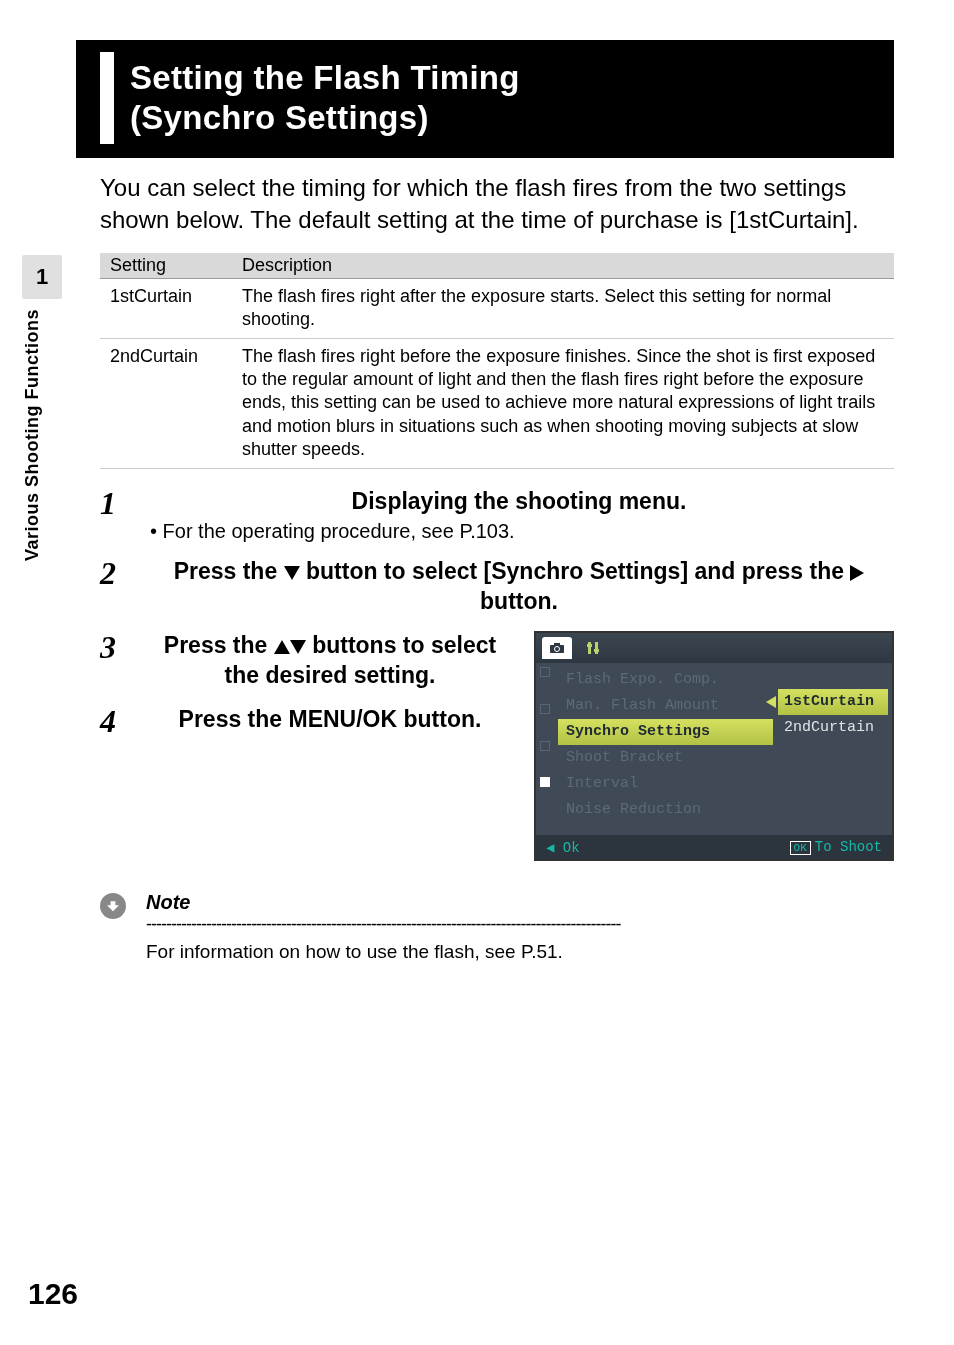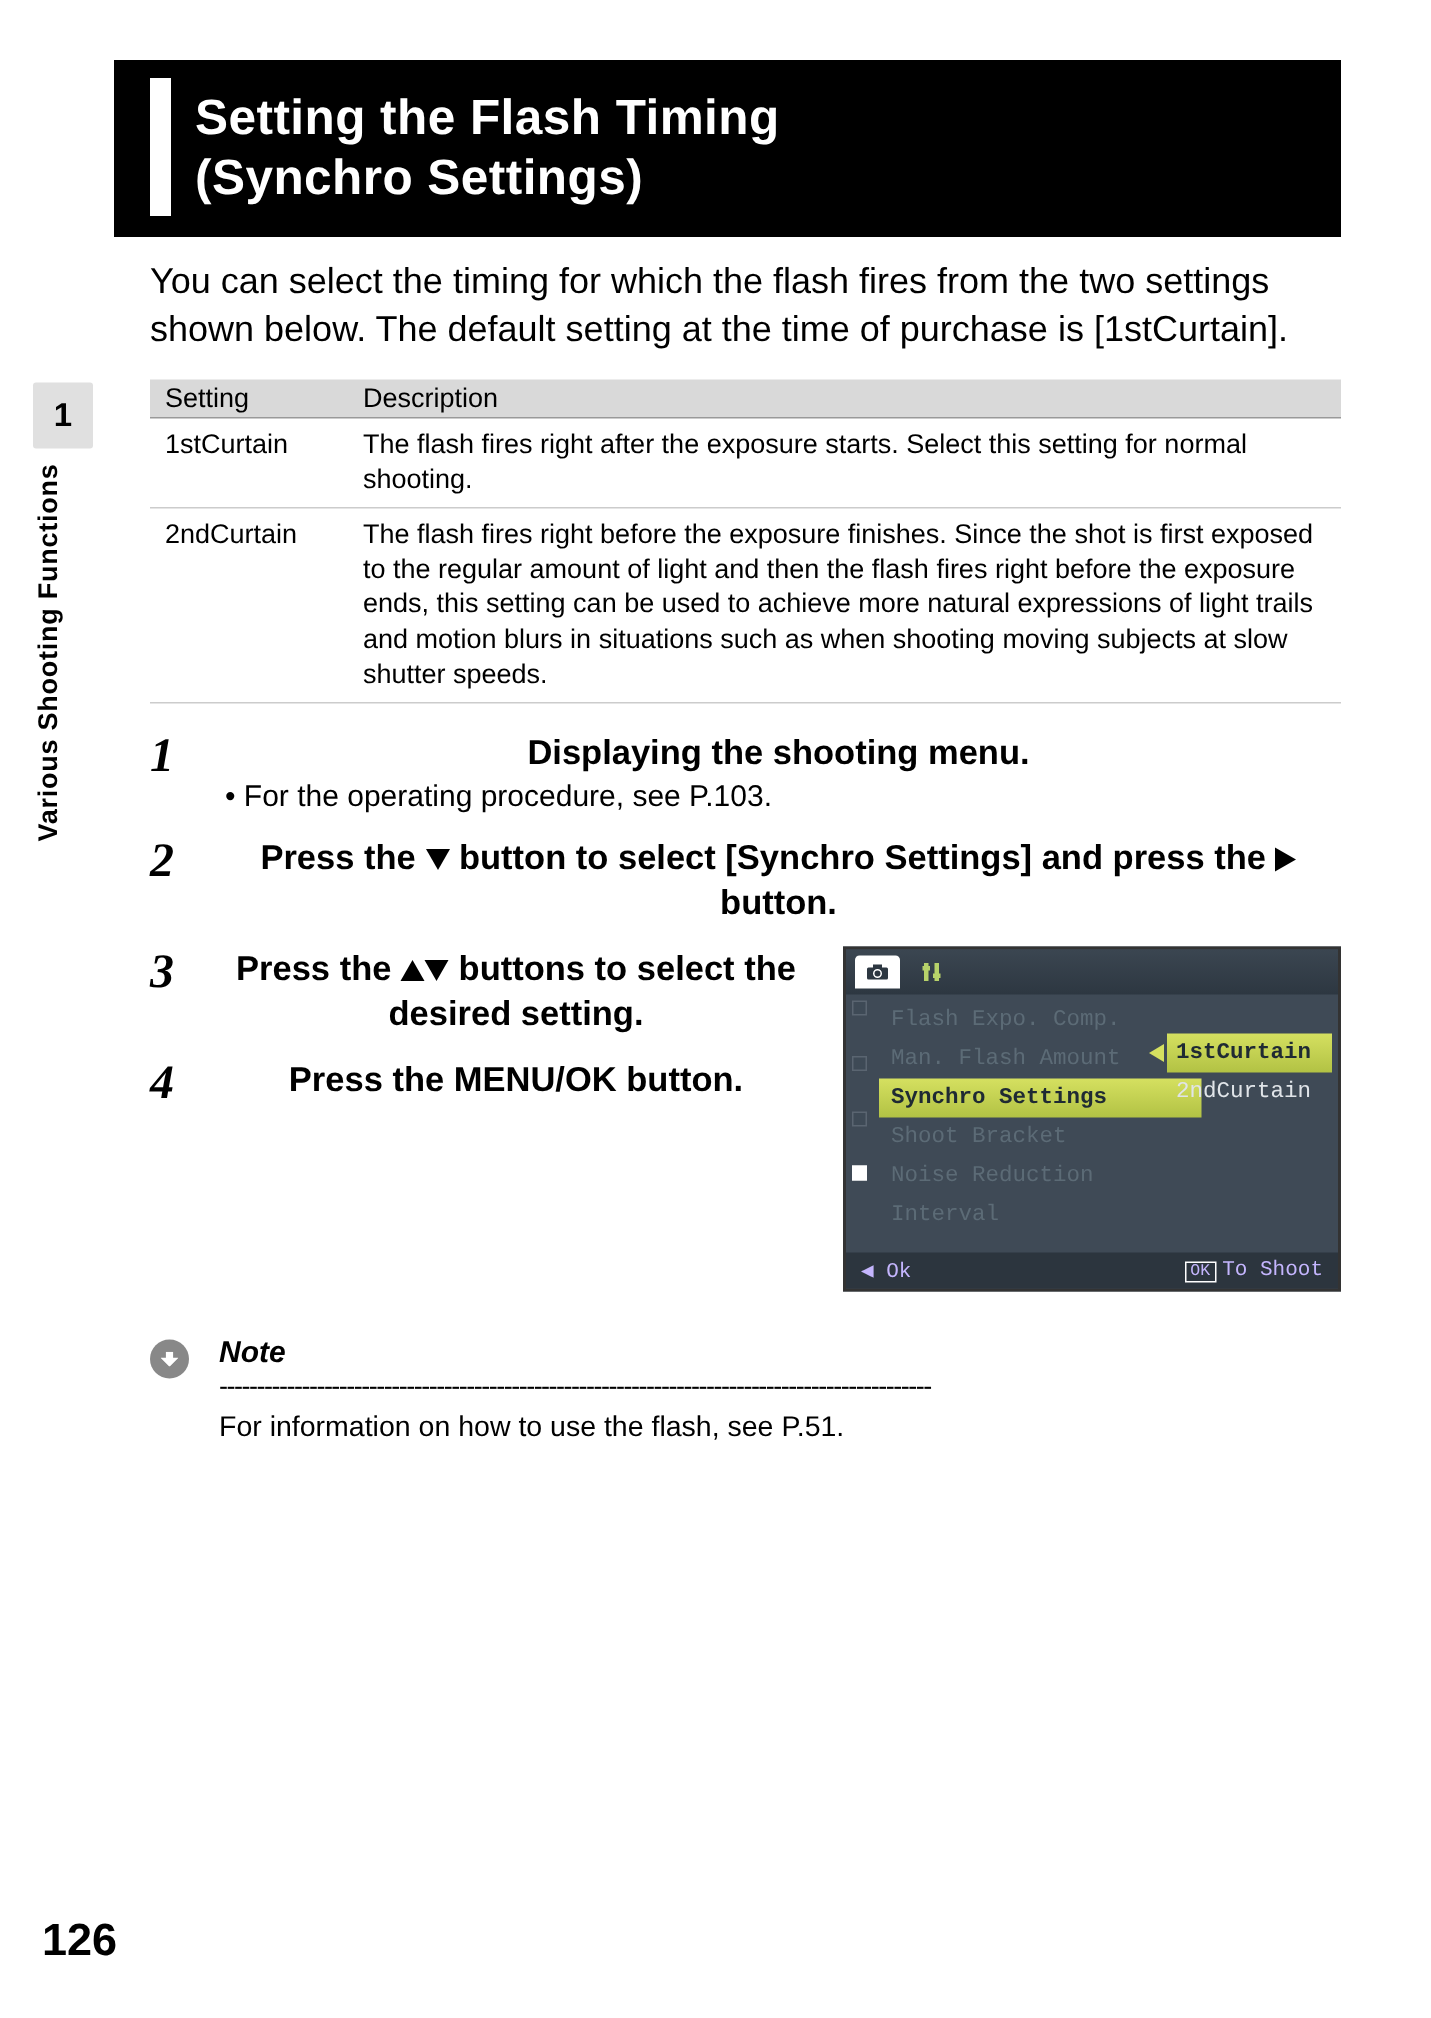--- a/index.html
+++ b/index.html
@@ -39,36 +39,36 @@
 
     .tri { display: inline-block; width: 0; height: 0; vertical-align: middle; }
     .tri-down { border-left: 8px solid transparent; border-right: 8px solid transparent; border-top: 14px solid #000; }
     .tri-up { border-left: 8px solid transparent; border-right: 8px solid transparent; border-bottom: 14px solid #000; }
     .tri-right { border-top: 8px solid transparent; border-bottom: 8px solid transparent; border-left: 14px solid #000; }
 
     .row34 { display: flex; gap: 18px; align-items: flex-start; }
     .row34 .left { flex: 1; }
 
     
-    .lcd { width: 332px; height: 230px; background: #3f4a56; border: 2px solid #333; font-family: 'Courier New', monospace; font-size: 15px; color: #fff; position: relative; flex-shrink: 0; }
+    .lcd { width: 360px; height: 230px; background: #3f4a56; border: 2px solid #333; font-family: 'Courier New', monospace; font-size: 15px; color: #fff; position: relative; flex-shrink: 0; }
     .lcd .tabbar { height: 30px; background: linear-gradient(#3b4651, #2d3741); display: flex; align-items: center; padding: 0 6px; gap: 6px; }
     .lcd .tabbar .tab { width: 30px; height: 22px; display:flex; align-items:center; justify-content:center; border-radius: 3px 3px 0 0; font-size: 14px;}
     .lcd .tabbar .tab.cam { background: #fff; color:#2d3741; font-weight:bold;}
     .lcd .tabbar .tab.wrench { color:#b7d26a; }
     .lcd .sidebar { position: absolute; left: 4px; top: 34px; width: 14px; height: 120px; display:flex; flex-direction:column; justify-content:space-between;}
     .lcd .sidebar .sq { width: 10px; height: 10px; background: #3e4a56; border: 1px solid #5a6571;}
     .lcd .sidebar .sq.active { background: #fff; border-color:#fff;}
     .lcd .menu { position: absolute; left: 22px; top: 34px; width: 215px; }
     .lcd .menu .row { height: 26px; line-height: 26px; padding: 0 8px; color: #5c6b76; white-space: nowrap; overflow:hidden;}
     .lcd .menu .row.sel { background: linear-gradient(#d5e060, #b2c244); color: #1f2a33; font-weight: bold; }
     .lcd .options { position: absolute; right: 4px; top: 56px; width: 110px; }
     .lcd .options .opt { height: 26px; line-height: 26px; padding: 0 6px; color: #e0e4e8; }
     .lcd .options .opt.sel { background: linear-gradient(#d5e060, #b2c244); color: #1f2a33; font-weight: bold; position:relative;}
     .lcd .options .opt.sel::before { content:""; position:absolute; left:-12px; top:7px; border-top:6px solid transparent; border-bottom:6px solid transparent; border-right:10px solid #d5e060;}
-    .lcd .footer { position: absolute; left:0; right:0; bottom:0; height: 24px; background:#2c353e; color:#c4b5fd; display:flex; justify-content:space-between; align-items:center; padding: 0 10px; font-size:14px;}
+    .lcd .footer { position: absolute; left:0; right:0; bottom:0; height: 24px; background:#2c353e; color:#14b8a6; display:flex; justify-content:space-between; align-items:center; padding: 0 10px; font-size:14px;}
     .lcd .footer .okbox { border:1px solid #fff; padding:0 3px; font-size:11px; margin-right:4px;}
 
     
     .note-sec { margin-top: 30px; display: flex; align-items: flex-start; gap: 20px; }
     .note-icon { width: 26px; height: 26px; background: #888; border-radius: 50%; flex-shrink: 0; position:relative; margin-top:2px;}
     .note-icon::after { content:""; position:absolute; width:12px; height:10px; background:#fff; left:7px; top:8px; clip-path: polygon(0 40%, 30% 40%, 30% 0, 70% 0, 70% 40%, 100% 40%, 50% 100%);}
     .note-title { font-style: italic; font-weight: bold; font-size: 20px; display:inline; }
     .note-dashes { letter-spacing: -1px; color:#000; font-size:18px; overflow:hidden; display:inline-block; vertical-align:middle; white-space:nowrap; width: 720px;}
     .note-text { font-size: 19px; margin-top: 6px; }
 
@@ -170,22 +170,22 @@
           <div class="sq"></div>
             <div class="sq"></div>
             <div class="sq"></div>
             <div class="sq active"></div>
         </div>
         <div class="menu">
           <div class="row">Flash Expo. Comp.</div>
           <div class="row">Man. Flash Amount</div>
           <div class="row sel">Synchro Settings</div>
           <div class="row">Shoot Bracket</div>
+          <div class="row">Interval</div>
           <div class="row">Noise Reduction</div>
-          <div class="row">Interval</div>
         </div>
         <div class="options">
           <div class="opt sel">1stCurtain</div>
           <div class="opt">2ndCurtain</div>
         </div>
         <div class="footer">
           <span>◀ <span>Ok</span></span>
           <span><span class="okbox">OK</span><span>To Shoot</span></span>
         </div>
       </div>

